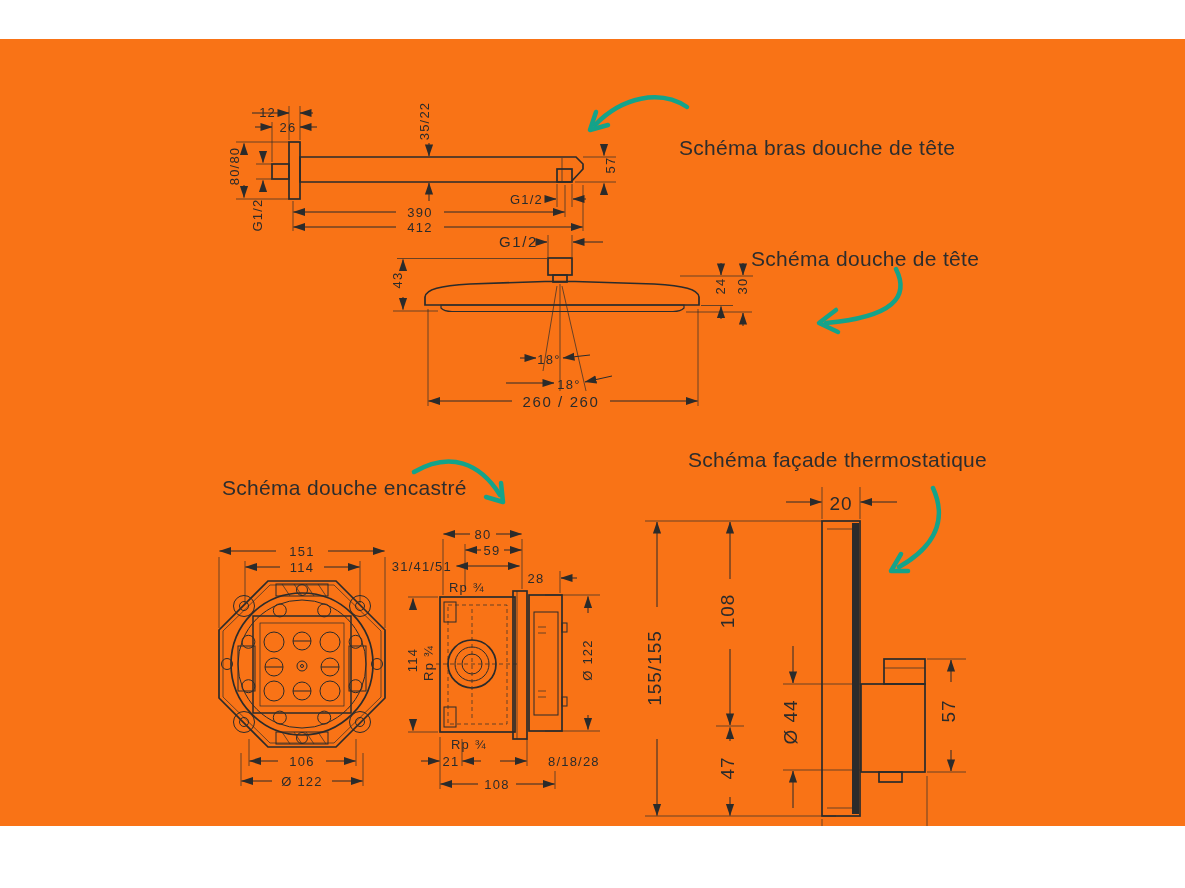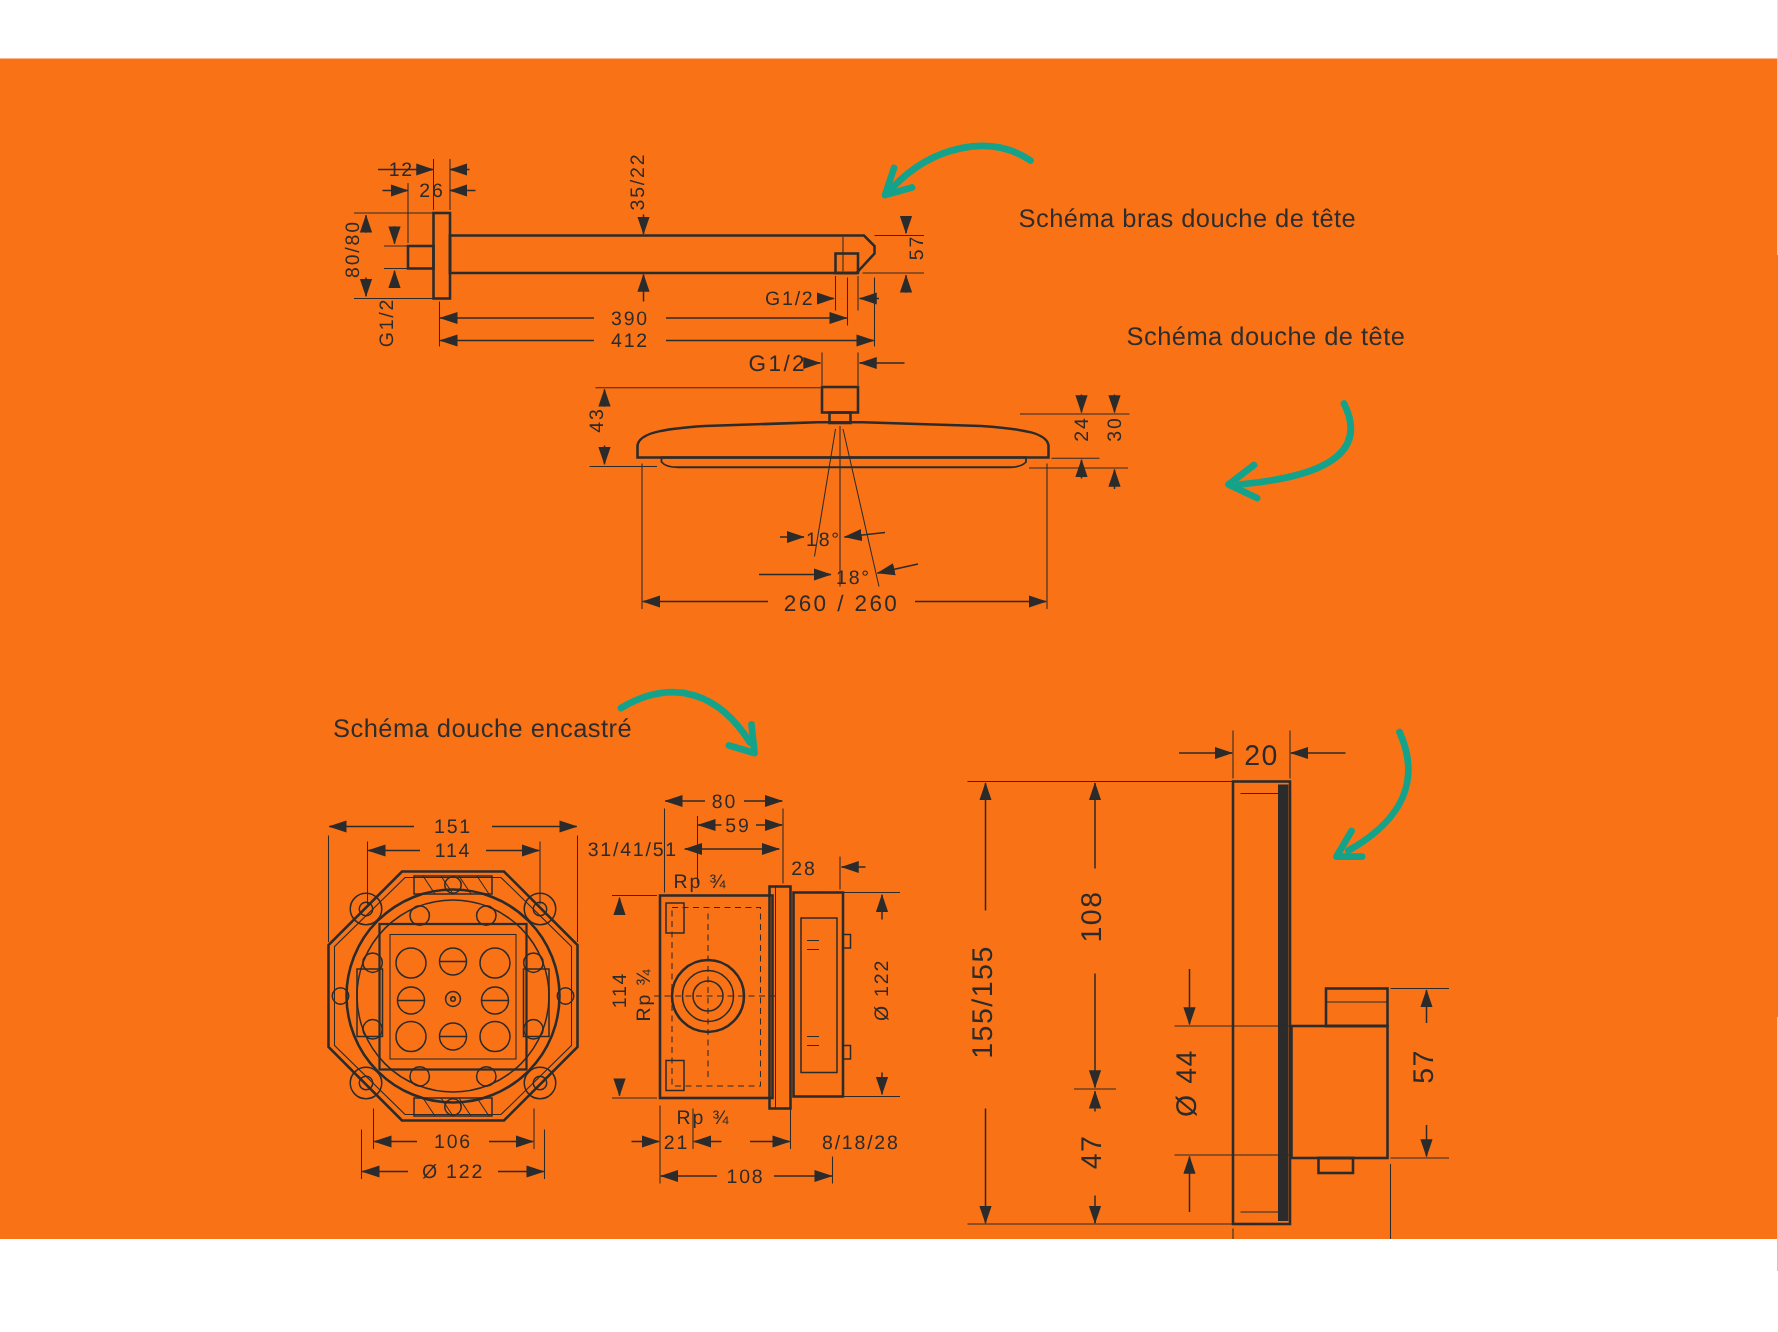--- a/index.html
+++ b/index.html
@@ -7,21 +7,21 @@
          font-family:"Liberation Sans",sans-serif;margin-top:39px;}
   .stage svg{position:absolute;left:0;top:0;}
   .s{fill:none;stroke:#2b2b2b;stroke-width:1;}
   .ln2{stroke-width:1.7;}
   .thin{stroke-width:0.7;}
   .dash{stroke-dasharray:4 3;stroke-width:0.7;}
   .dim{font-family:"Liberation Sans",sans-serif;font-size:13px;letter-spacing:1.2px;fill:#2b2b2b;}
   .dim-md{font-size:15px;letter-spacing:1.6px;}
   .dim-lg{font-size:19px;letter-spacing:1px;}
   .teal{fill:none;stroke:#14a38a;stroke-width:4.5;stroke-linecap:round;stroke-linejoin:round;}
-  .schema-label{position:absolute;font-size:17px;font-weight:500;color:#2d2d2d;letter-spacing:.3px;white-space:nowrap;}
+  .schema-label{position:absolute;font-size:21px;font-weight:500;color:#2d2d2d;letter-spacing:.3px;white-space:nowrap;}
 </style>
 </head>
 <body>
 
 <div class="stage">
 <svg width="1185" height="888" viewBox="0 0 1185 888">
   <defs>
     <marker id="arw" viewBox="0 0 10 8" refX="9.6" refY="4" markerWidth="12" markerHeight="9.6" orient="auto-start-reverse" markerUnits="userSpaceOnUse">
       <path d="M0,0.6 L10,4 L0,7.4 Z" fill="#2b2b2b"></path>
     </marker>
@@ -285,15 +285,16 @@
       <path class="teal" d="M486,458 L503,463 L501,444"></path>
     </g>
     <g>
       <path class="teal" d="M933,449 C947,480 936,507 899,528"></path>
       <path class="teal" d="M908,532 L891,532 L901,515"></path>
     </g>
   </g>
 </svg>
 
   <div class="schema-label" style="left:679px;top:97px">Schéma bras douche de tête</div>
-  <div class="schema-label" style="left:751px;top:176px">Schéma douche de tête</div>
+  <div class="schema-label" style="left:751px;top:208px">Schéma douche de tête</div>
   <div class="schema-label" style="left:222px;top:437px">Schéma douche encastré</div>
+  <div class="schema-label" style="left:688px;top:409px">Schéma façade thermostatique</div>
 </div>
 
 </body></html>

